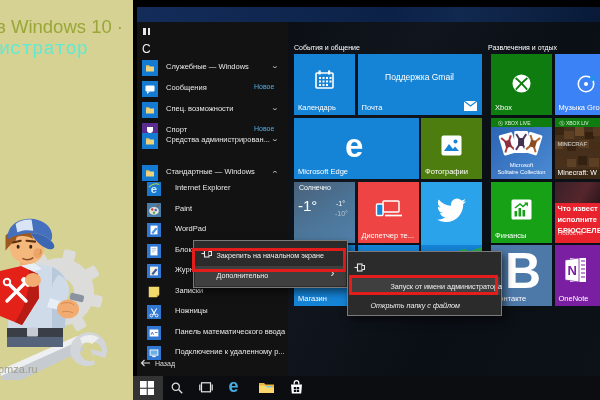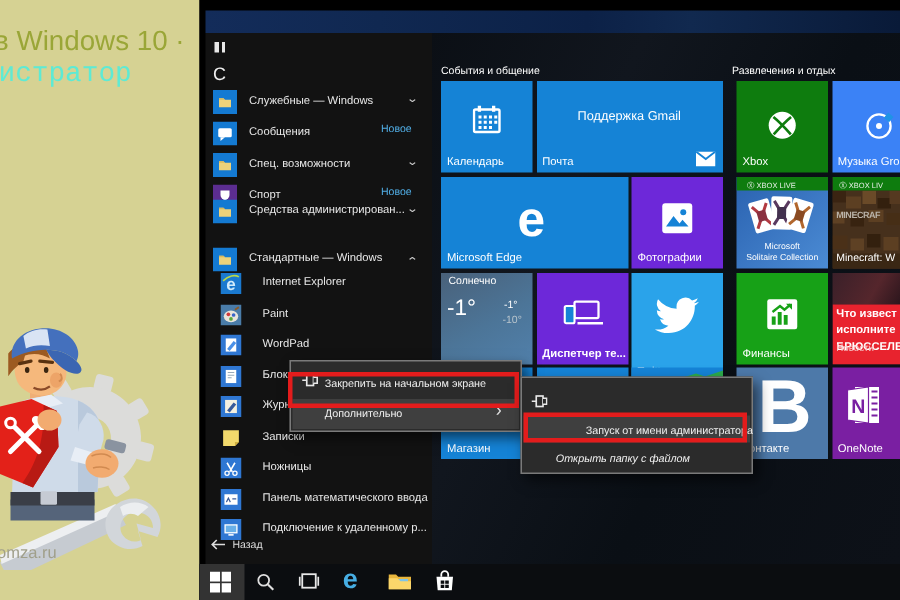--- a/index.html
+++ b/index.html
@@ -312,21 +312,21 @@
         <rect x="16" y="2" width="5" height="5" fill="#1f93e6" transform="rotate(40 18 4)"></rect>
       </svg>
       <div class="tlabel">Музыка Gro</div>
     </div>
 
     <div class="tile" style="left:294px;top:118px;width:124.5px;height:61px;background:#1583d6;">
       <div class="abs" style="left:51px;top:9px;font-size:33px;color:#fff;font-weight:bold;font-family:'Liberation Sans',sans-serif;">e</div>
       <div class="tlabel">Microsoft Edge</div>
     </div>
 
-    <div class="tile" style="left:421px;top:118px;width:61px;height:61px;background:#6d28d9;">
+    <div class="tile" style="left:421px;top:118px;width:61px;height:61px;background:#4d7c0f;">
       <svg class="abs" style="left:20px;top:17px;" width="21" height="21" viewBox="0 0 21 21">
         <rect x="0.5" y="0.5" width="20" height="20" rx="2" fill="#fff"></rect>
         <path d="M3 16l5-7 4 5 2-2.5 4 4.5z" fill="#1583d6"></path>
         <circle cx="14.5" cy="6.5" r="2" fill="#1583d6"></circle>
       </svg>
       <div class="tlabel">Фотографии</div>
     </div>
 
     <div class="tile" style="left:491px;top:118px;width:61px;height:61px;background:linear-gradient(135deg,#2a62b0,#4b8bd4);">
       <div class="abs" style="left:0;top:0;width:61px;height:8.5px;background:#0e7c0e;"></div>
@@ -377,21 +377,21 @@
       <div class="abs" style="left:3px;bottom:3px;font-size:7px;color:#fff;">Minecraft: W</div>
     </div>
 
     <div class="tile" style="left:294px;top:181.5px;width:61px;height:61px;background:linear-gradient(150deg,#49617a 0%,#4c7598 55%,#5180ab 100%);">
       <div class="abs" style="left:5px;top:2.5px;font-size:7px;color:#fff;">Солнечно</div>
       <div class="abs" style="left:4px;top:15px;font-size:15px;color:#fff;">-1°</div>
       <div class="abs" style="left:42px;top:18px;font-size:7px;color:#fff;">-1°</div>
       <div class="abs" style="left:41px;top:28px;font-size:7px;color:#b8c4cc;">-10°</div>
     </div>
 
-    <div class="tile" style="left:357.5px;top:181.5px;width:61px;height:61px;background:#6d28d9;font-weight:bold;">
+    <div class="tile" style="left:357.5px;top:181.5px;width:61px;height:61px;background:#ef4444;">
       <svg class="abs" style="left:17px;top:17px;" width="27" height="22" viewBox="0 0 27 22">
         <rect x="8" y="2" width="16" height="11" rx="1" fill="none" stroke="#fff" stroke-width="1.5"></rect>
         <path d="M10 16.5h17" stroke="#fff" stroke-width="1.7"></path>
         <rect x="1.5" y="5" width="6.5" height="11.5" rx="1" fill="#1583d6" stroke="#fff" stroke-width="1.4"></rect>
       </svg>
       <div class="tlabel">Диспетчер те...</div>
     </div>
 
     <div class="tile" style="left:421px;top:181.5px;width:61px;height:73px;background:#2aa3ea;">
       <svg class="abs" style="left:15px;top:16px;" width="31" height="27" viewBox="0 0 31 27">

